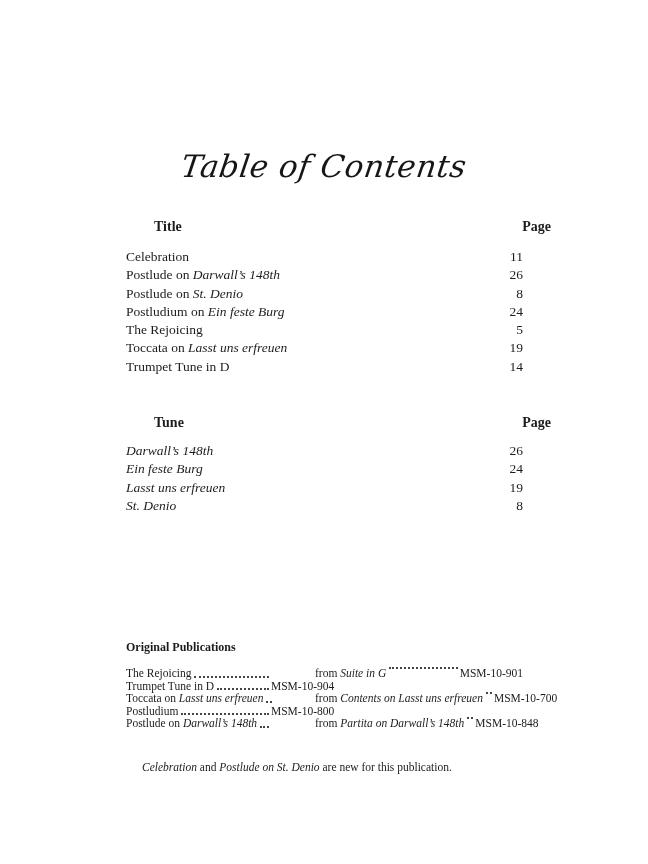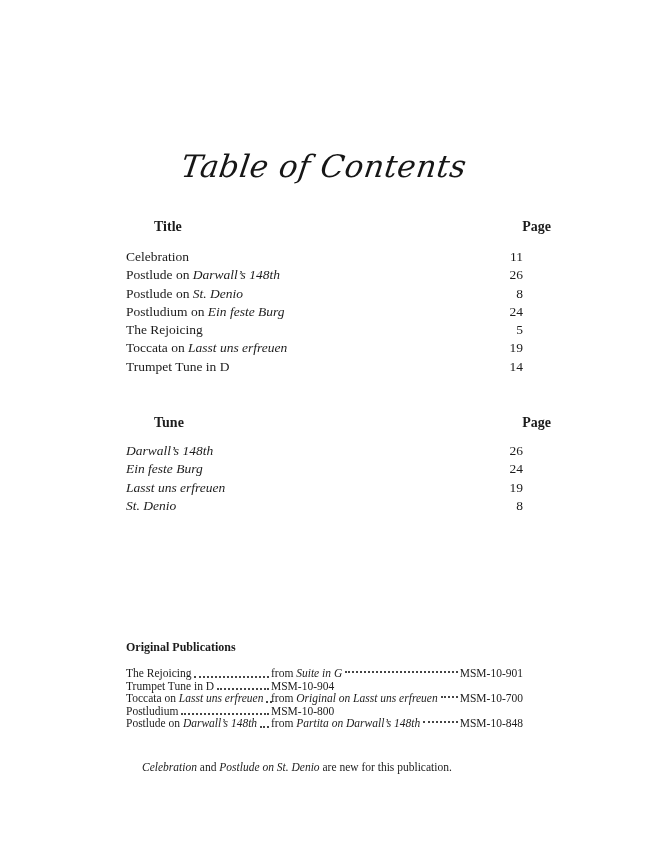--- a/index.html
+++ b/index.html
@@ -93,21 +93,22 @@
   }
   .pub-work-cell {
     width: 145px;
     display: flex;
     align-items: flex-end;
     flex: none;
   }
   .pub-source-cell {
     flex: 1;
     display: flex;
-    align-items: center;
+    align-items: flex-start;
+    margin-left: 44px;
   }
   .pub-work, .pub-source, .pub-catalog { white-space: nowrap; }
   .leader {
     flex: 1;
     border-bottom: 2px dotted #454545;
     margin: 0 2px 2px 3px;
     min-width: 6px;
   }
   .note {
     position: absolute;
@@ -205,21 +206,21 @@
             <span class="leader"></span>
           </span>
           <span class="pub-catalog">MSM-10-904</span>
         </div>
         <div class="pub-row">
           <span class="pub-work-cell">
             <span class="pub-work"><span>Toccata on </span><span class="it">Lasst uns erfreuen</span></span>
             <span class="leader"></span>
           </span>
           <span class="pub-source-cell">
-            <span class="pub-source"><span>from </span><span class="it">Original on Lasst uns erfreuen</span></span>
+            <span class="pub-source"><span>from </span><span class="it">Contents on Lasst uns erfreuen</span></span>
             <span class="leader"></span>
           </span>
           <span class="pub-catalog">MSM-10-700</span>
         </div>
         <div class="pub-row">
           <span class="pub-work-cell">
             <span class="pub-work"><span>Postludium</span></span>
             <span class="leader"></span>
           </span>
           <span class="pub-catalog">MSM-10-800</span>

